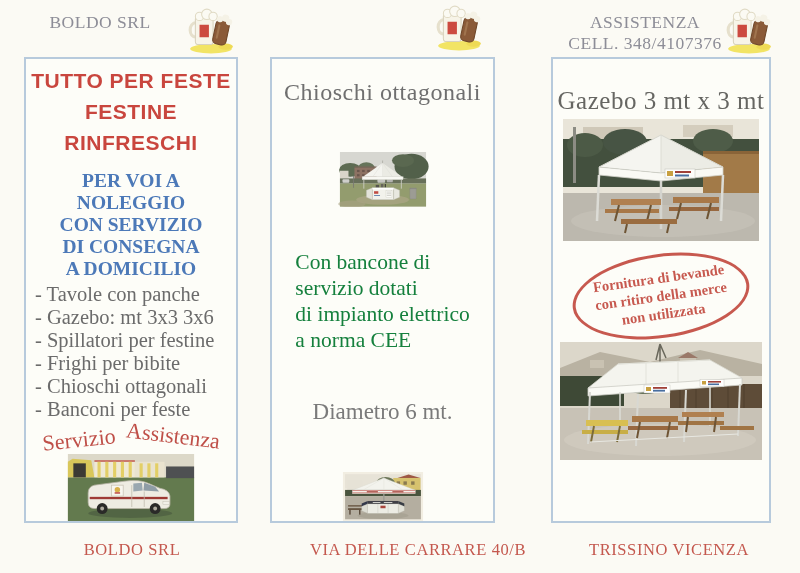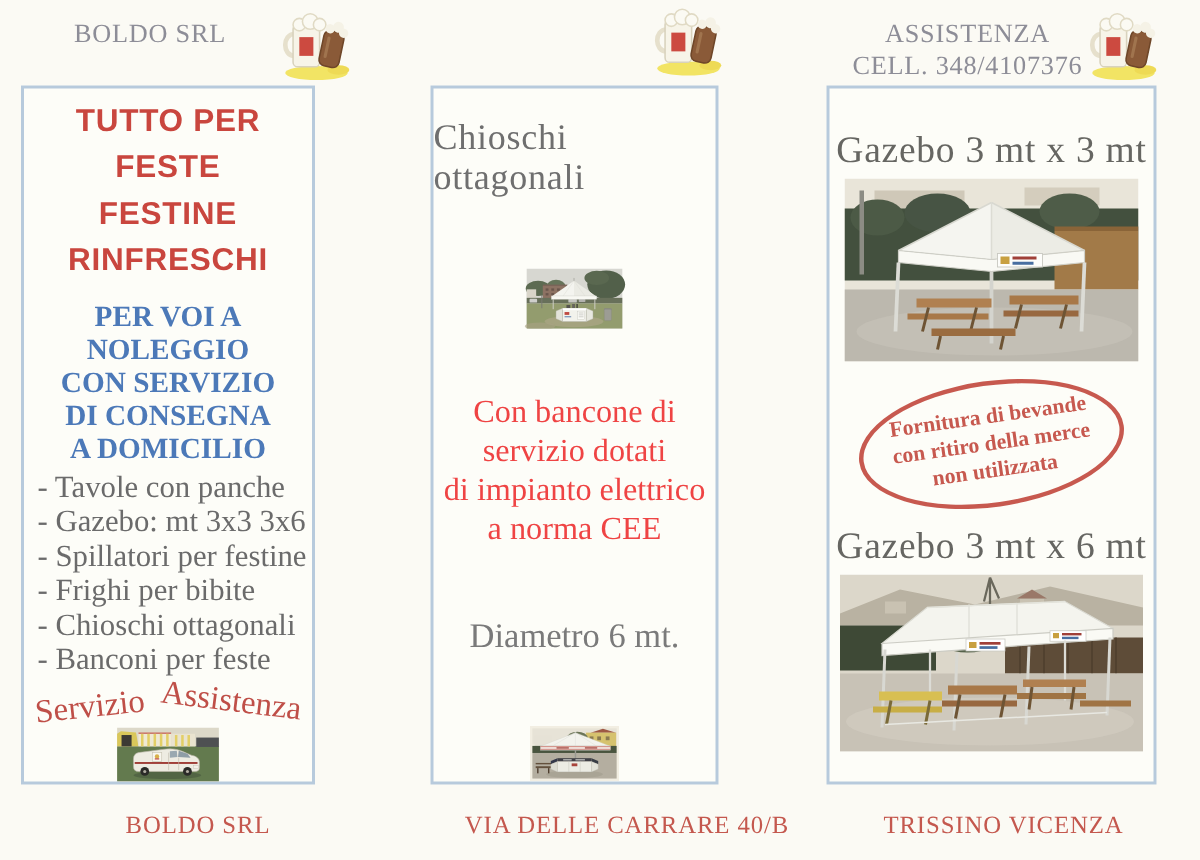--- a/index.html
+++ b/index.html
@@ -18,38 +18,38 @@
   .logo{position:absolute;width:50px;height:46px;}
   .logo-left{left:186px;top:8px;}
   .logo-center{left:434px;top:5px;}
   .logo-right{left:724px;top:8px;}
   
   .panel{
     position:absolute;top:57px;height:466px;border:2px solid #b7cadc;
     background:#fdfdf8;box-sizing:border-box;
     display:flex;flex-direction:column;align-items:center;
   }
-  .panel-left{left:14px;width:196px;}
-  .panel-center{left:287px;width:192px;gap:38px;}
+  .panel-left{left:24px;width:214px;}
+  .panel-center{left:270px;width:225px;gap:38px;}
   .panel-right{left:551px;width:220px;}
   
   .lp-title{margin-top:6px;text-align:center;
     font-family:"Liberation Sans",sans-serif;font-weight:bold;
     font-size:21px;line-height:31px;color:#c9463e;letter-spacing:.5px;}
   .lp-sub{text-align:center;font-weight:bold;font-size:19.5px;
     line-height:22px;color:#4c79b8;margin-top:12px;}
   .lp-list{align-self:flex-start;padding-left:9px;font-size:20.5px;
     line-height:23px;color:#6b6b6b;margin-top:3px;}
   .lp-note{margin-top:3px;color:#bf4f48;font-size:22px;white-space:nowrap;}
   .lp-note .w1{display:inline-block;transform:rotate(-6deg) translateY(3px);}
   .lp-note .w2{display:inline-block;transform:rotate(7deg) translateY(-1px);margin-left:6px;}
   .photo{display:block;margin-top:4px;}
   
   .cp-title{margin-top:20px;font-size:24px;color:#6f6f6f;letter-spacing:.5px;}
-  .cp-desc{margin-top:4px;text-align:center;color:#ef4444;
+  .cp-desc{margin-top:4px;color:#15803d;
     font-size:21.5px;line-height:26px;}
   .cp-diam{margin-top:8px;font-size:23px;color:#7a7a7a;}
   
   .rp-title{margin-top:28px;font-size:25px;color:#666662;letter-spacing:.5px;}
   .rp-title2{margin-top:13px;font-size:25px;color:#666662;letter-spacing:.5px;}
   .oval{
     margin-top:13px;width:178px;height:84px;border:3px solid #c7594f;
     border-radius:50%;transform:rotate(-8deg);
     display:flex;flex-direction:column;justify-content:center;align-items:center;
     color:#c7594f;font-weight:bold;font-size:14.5px;line-height:18px;
@@ -301,21 +301,20 @@
     <line x1="148" y1="84" x2="144" y2="100" stroke="#6e5434" stroke-width="2"></line>
     <rect x="58" y="100" width="56" height="5" fill="#9a6c40"></rect>
     <line x1="64" y1="105" x2="62" y2="114" stroke="#6e5434" stroke-width="2"></line>
     <line x1="106" y1="105" x2="104" y2="114" stroke="#6e5434" stroke-width="2"></line>
   </svg>
   <div class="oval">
     <div>Fornitura di bevande</div>
     <div>con ritiro della merce</div>
     <div>non utilizzata</div>
   </div>
-  <div class="rp-title2">Gazebo 3 mt x 6 mt</div>
   <svg class="photo" width="202" height="118" viewBox="0 0 202 118" role="img" aria-label="3x6 m gazebo over rows of picnic tables">
     <rect width="202" height="118" fill="#dcd7ca"></rect>
     <polygon points="0,26 40,10 90,20 140,8 202,22 202,34 0,34" fill="#b9b2a2"></polygon>
     <rect x="30" y="18" width="14" height="8" fill="#c9c2b2"></rect>
     <rect x="120" y="16" width="16" height="8" fill="#c9c2b2"></rect>
     <polygon points="118,16 128,10 138,16" fill="#9a7868"></polygon>
     <path d="M100 2 L96 18 M100 2 L106 16 M100 2 L100 20" stroke="#6a685c" stroke-width="1.5" fill="none"></path>
     <rect x="0" y="34" width="64" height="30" fill="#3e4936"></rect>
     <ellipse cx="85" cy="38" rx="24" ry="14" fill="#55624a"></ellipse>
     <rect x="110" y="42" width="92" height="24" fill="#5e4c38"></rect>

